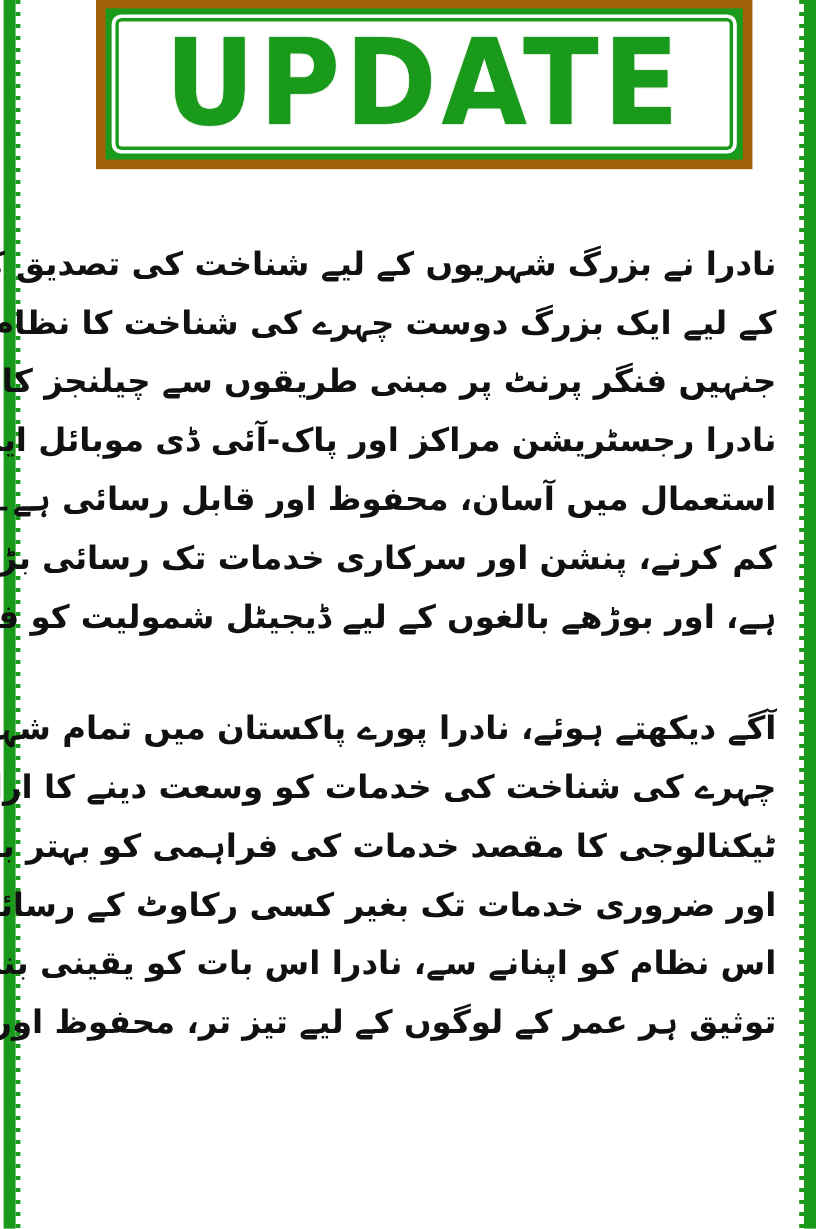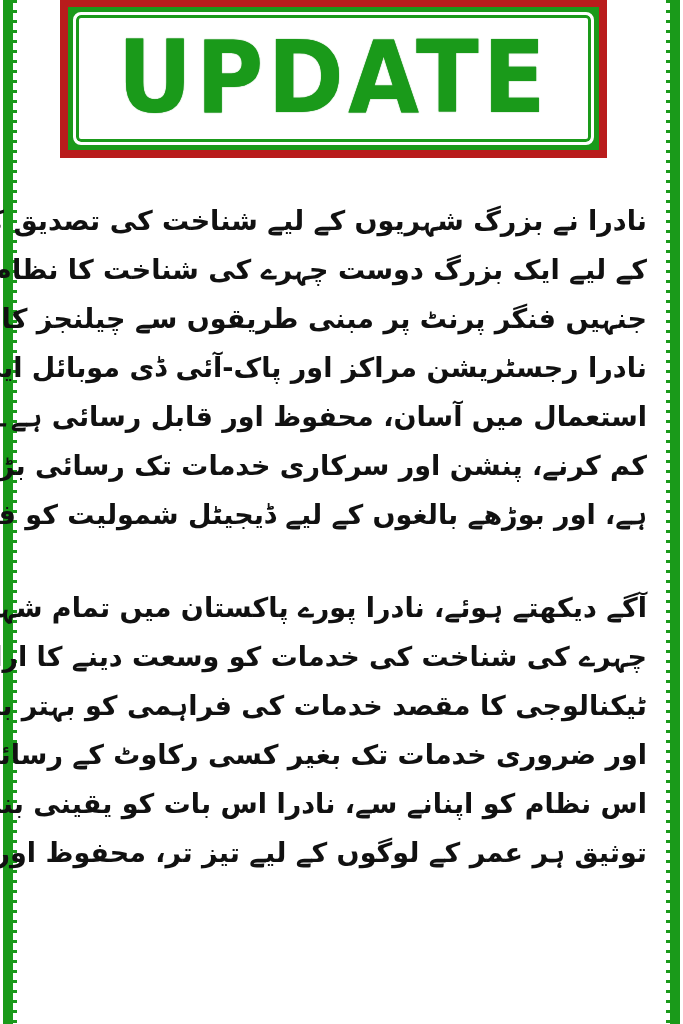--- a/index.html
+++ b/index.html
@@ -34,25 +34,25 @@
         #1a9a1a 0px, #1a9a1a 3px,
         transparent 3px, transparent 10px
       );
     }
     .side-border.left .ticks { left: 10px; }
     .side-border.right .ticks { right: 10px; }
 
     
     .banner {
       position: absolute;
-      left: 60px;
+      left: 80px;
       top: 0;
       width: 547px;
-      height: 158px;
-      background: #b91c1c;
+      height: 141px;
+      background: #a16207;
     }
     .banner-stamp {
       position: absolute;
       left: 8px;
       top: 7px;
       right: 8px;
       bottom: 8px;
       background: #1a9a1a;
     }
     .banner-inner {

